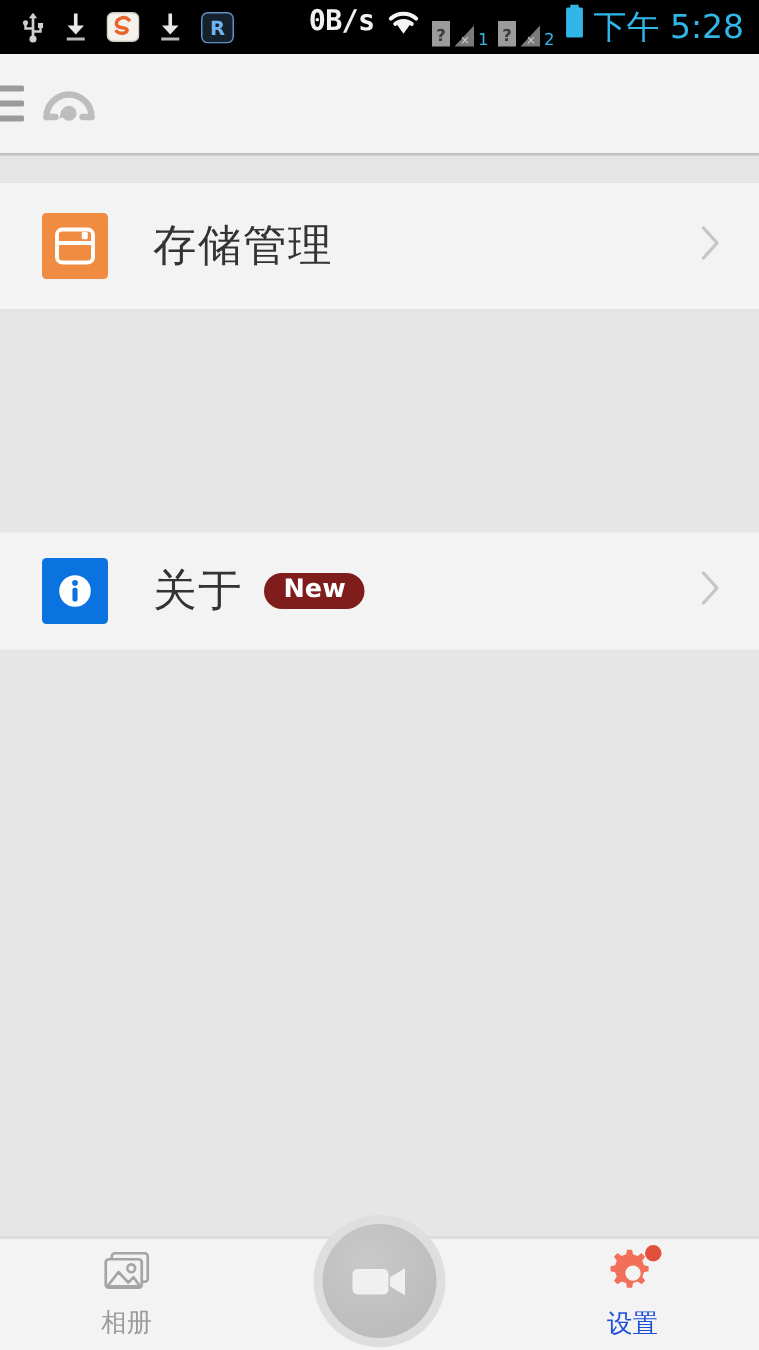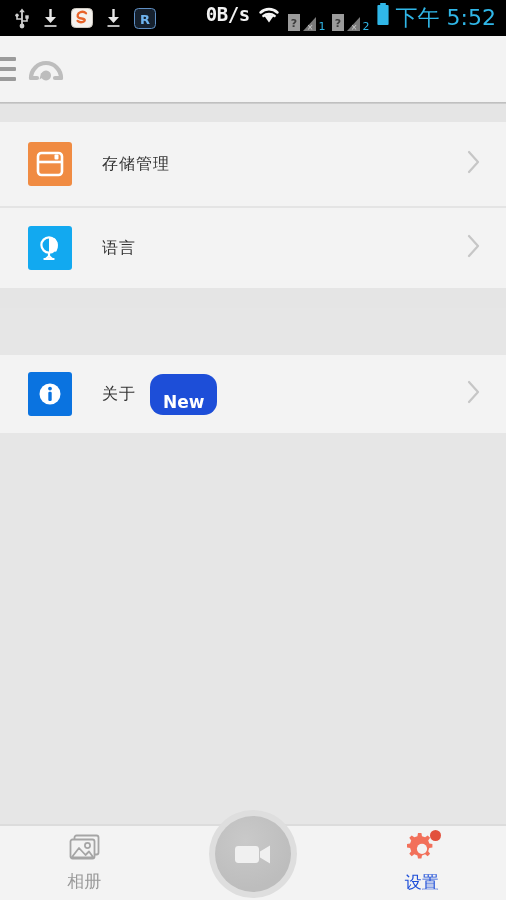--- a/index.html
+++ b/index.html
@@ -47,25 +47,25 @@
   
   .row{
     position:absolute; left:0; width:506px; background:#f3f3f3;
     display:flex; align-items:center; cursor:pointer;
   }
   .row .tile{
     width:44px; height:44px; margin-left:28px; border-radius:3px;
     display:flex; align-items:center; justify-content:center; flex:0 0 auto;
   }
   .row .label{
-    margin-left:30px; font-size:16px; color:#333; letter-spacing:1px;
+    margin-left:30px; font-size:29px; color:#333; letter-spacing:1px;
   }
   .badge{
-    margin-left:14px; display:inline-block; background:#1d4ed8; color:#fff;
-    font-size:17px; font-weight:bold; border-radius:13px; padding:20px 13px 4px;
+    margin-left:14px; display:inline-block; background:#7f1d1d; color:#fff;
+    font-size:17px; font-weight:bold; border-radius:13px; padding:3px 13px 4px;
     line-height:1; vertical-align:2px;
   }
   .chev{ margin-left:auto; margin-right:24px; }
   .divider{
     position:absolute; left:0; width:506px; height:2px; background:#e4e4e4;
   }
 
   
   .tabbar{
     position:absolute; bottom:0; left:0; width:506px; height:76px;
@@ -164,21 +164,21 @@
           <text x="22" y="17.5" font-size="8" fill="#cfcfcf" text-anchor="middle" font-family="DejaVu Sans, sans-serif">×</text>
         </svg>
         <span class="sim-sub">2</span>
       </span>
 
       <svg width="14" height="23" viewBox="0 0 14 23">
         <rect x="4.2" y="0" width="5.6" height="2.4" fill="#30b7e8"></rect>
         <rect x="1.4" y="2" width="11.2" height="20" rx="1" fill="#30b7e8"></rect>
       </svg>
 
-      <span class="sb-clock">下午 5:52</span>
+      <span class="sb-clock">下午 5:28</span>
     </div>
   </div>
 
   <div class="appbar">
     <div class="hamburger">
       <i></i>
         <i></i>
         <i></i>
     </div>
     <div class="logo">
@@ -205,38 +205,20 @@
     </div>
     <span class="label">存储管理</span>
     <span class="chev">
       <svg width="16" height="26" viewBox="0 0 16 26">
         <path d="M3 3 L12 13 L3 23" stroke="#c6c6c6" stroke-width="2.2" fill="none" stroke-linecap="round" stroke-linejoin="round"></path>
       </svg>
     </span>
   </div>
   <div class="divider" style="top:206px;"></div>
 
-  <div class="row" style="top:208px;height:80px;">
-    <div class="tile" style="background:#12a9f0;">
-      <svg width="30" height="30" viewBox="0 0 30 30">
-        <circle cx="14" cy="12" r="7.6" fill="none" stroke="#fff" stroke-width="2.2"></circle>
-        <path d="M14 4.4 A7.6 7.6 0 0 1 14 19.6" fill="#fff"></path>
-        <path d="M19.3 6.4 A10.6 10.6 0 0 1 20.6 17.6" stroke="#fff" stroke-width="2.2" fill="none" stroke-linecap="round"></path>
-        <path d="M14 19.6 L14 24.5" stroke="#fff" stroke-width="2.2"></path>
-        <path d="M9.4 26 L18.6 26" stroke="#fff" stroke-width="2.2" stroke-linecap="round"></path>
-        <path d="M10.6 26 L14 23 L17.4 26" stroke="#fff" stroke-width="2" fill="none"></path>
-      </svg>
-    </div>
-    <span class="label">语言</span>
-    <span class="chev">
-      <svg width="16" height="26" viewBox="0 0 16 26">
-        <path d="M3 3 L12 13 L3 23" stroke="#c6c6c6" stroke-width="2.2" fill="none" stroke-linecap="round" stroke-linejoin="round"></path>
-      </svg>
-    </span>
-  </div>
 
   <div class="band" style="top:288px;height:20px;"></div>
 
   <div class="row" style="top:308px;height:78px;margin-top:47px;">
     <div class="tile" style="background:#0a73e0;">
       <svg width="30" height="30" viewBox="0 0 30 30">
         <circle cx="15" cy="15" r="10.5" fill="#fff"></circle>
         <circle cx="15" cy="9.6" r="1.9" fill="#0a73e0"></circle>
         <rect x="13.3" y="12.8" width="3.4" height="9.2" rx="1.2" fill="#0a73e0"></rect>
       </svg>

